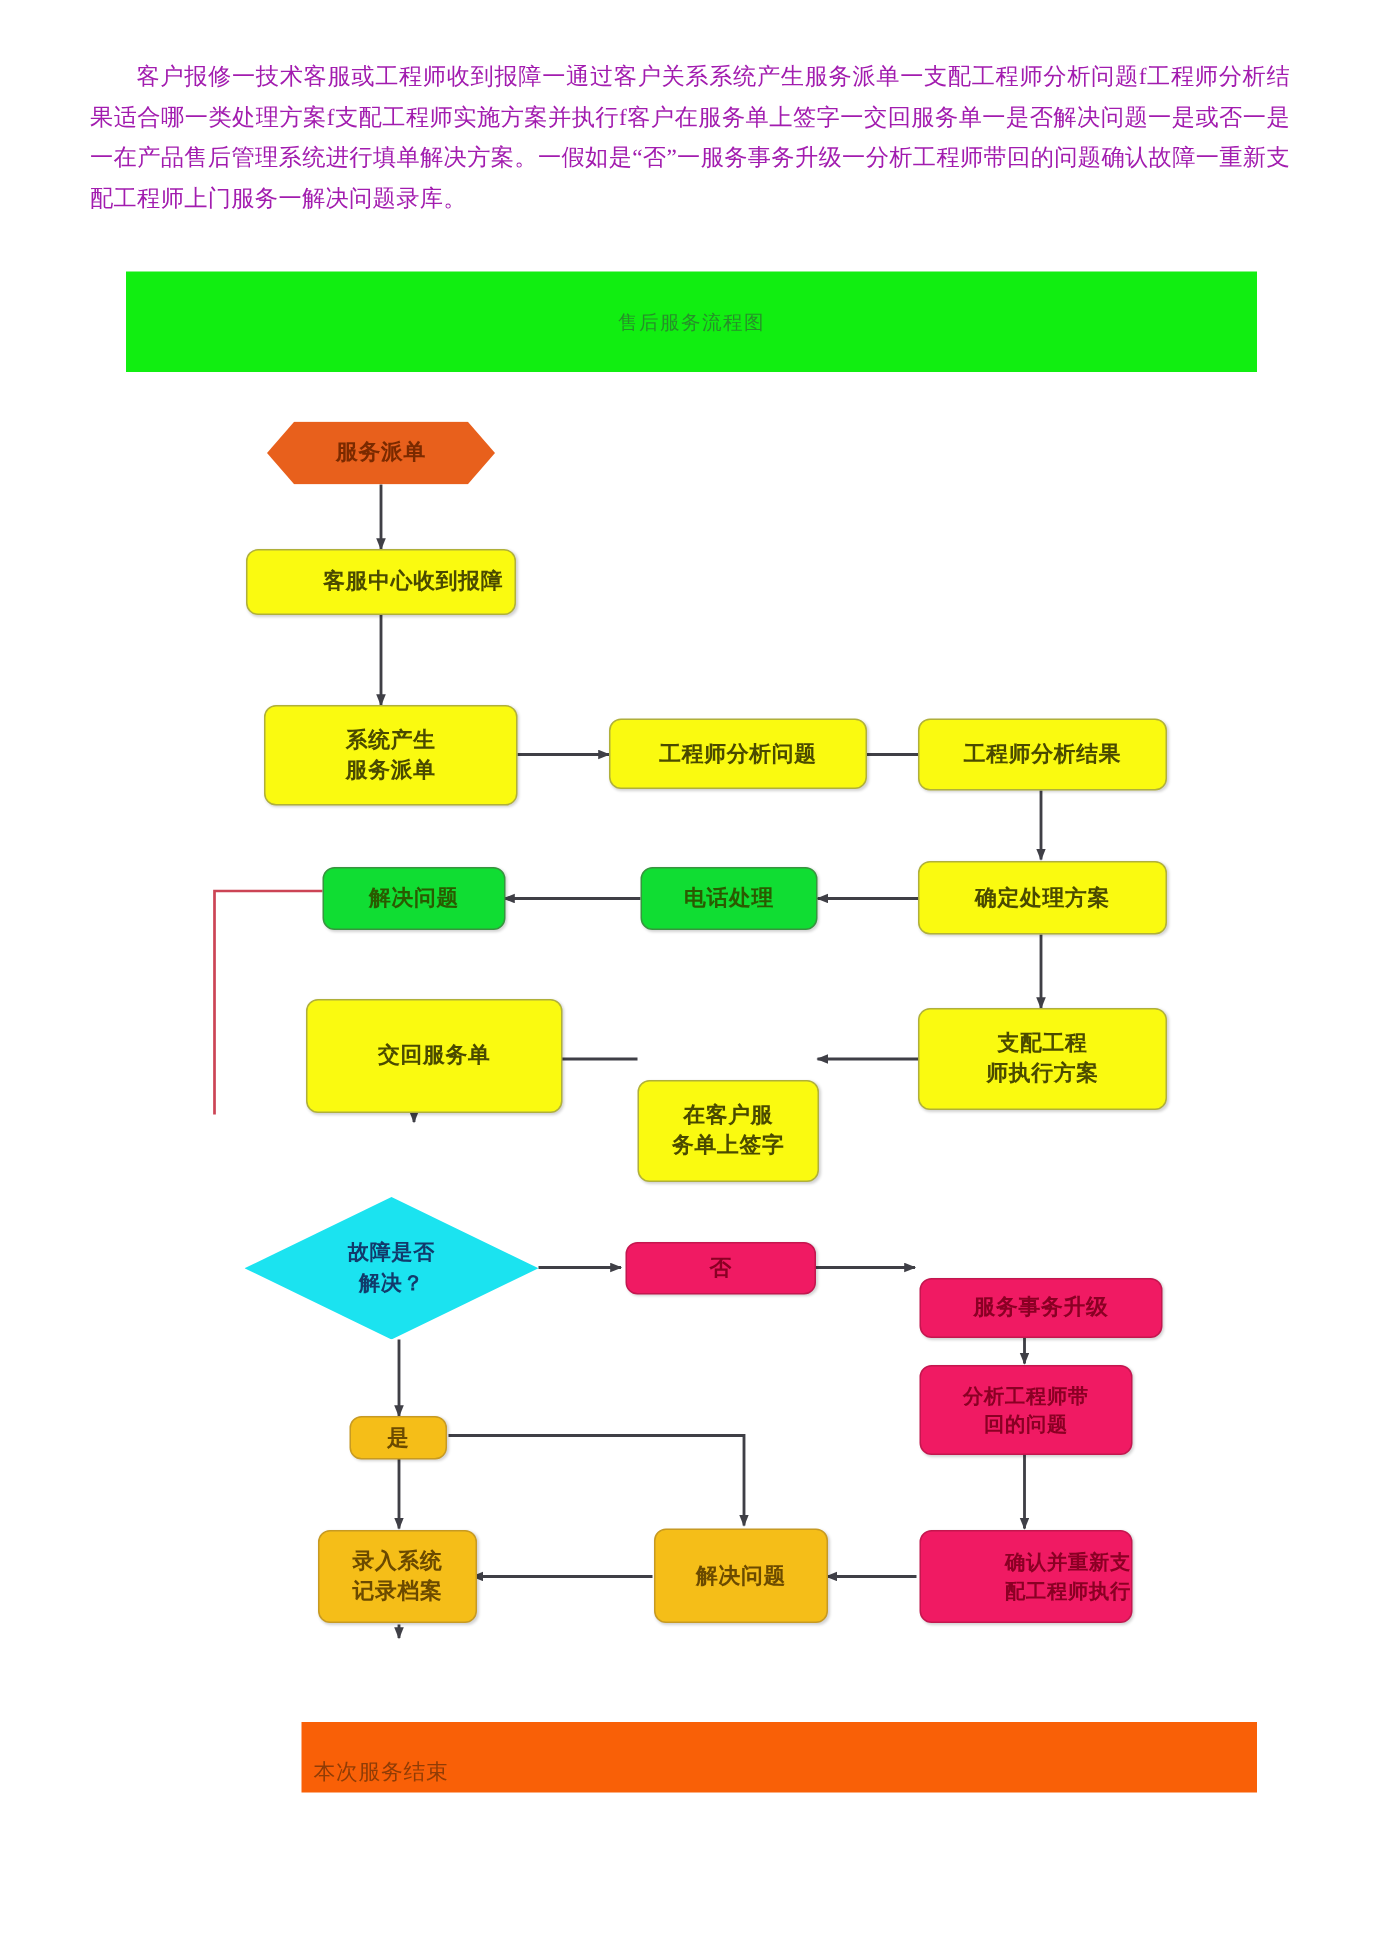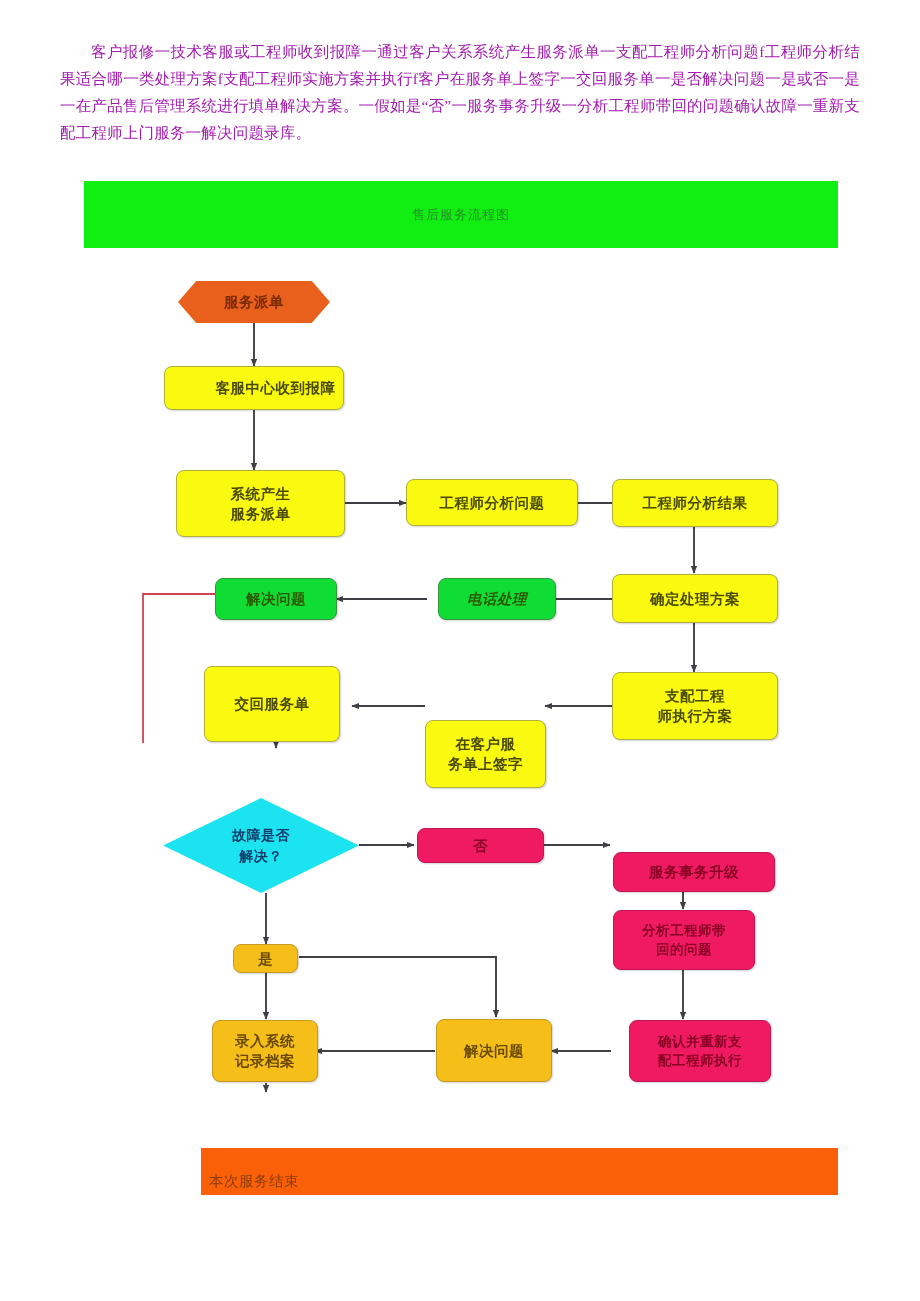--- a/index.html
+++ b/index.html
@@ -219,39 +219,39 @@
   </div>
 
   <div class="node yellow" style="left:612px; top:479px; width:166px; height:48px;">
     <span>工程师分析结果</span>
   </div>
 
   <div class="node yellow" style="left:612px; top:574px; width:166px; height:49px;">
     <span>确定处理方案</span>
   </div>
 
-  <div class="node green" style="left:438px; top:578px; width:118px; height:42px;font-style:italic;">
+  <div class="node green" style="left:427px; top:578px; width:118px; height:42px;">
     <span>电话处理</span>
   </div>
 
   <div class="node green" style="left:215px; top:578px; width:122px; height:42px;">
     <span>解决问题</span>
   </div>
 
   <div class="node yellow" style="left:612px; top:672px; width:166px; height:68px; white-space:pre-line;">
     <span>支配工程
 师执行方案</span>
   </div>
 
   <div class="node yellow" style="left:425px; top:672px; width:121px; height:68px; white-space:pre-line;margin-top:48px;">
     <span>在客户服
 务单上签字</span>
   </div>
 
-  <div class="node yellow" style="left:204px; top:666px; width:136px; height:76px;">
+  <div class="node yellow" style="left:204px; top:666px; width:171px; height:76px;">
     <span>交回服务单</span>
   </div>
 
   <div class="diamond-shape" style="left:163px; top:798px; width:196px; height:95px;"></div>
   <div class="node diamond" style="left:163px; top:798px; width:196px; height:95px; white-space:pre-line; font-size:14px; line-height:21px;">
     <span>故障是否
 解决？</span>
   </div>
 
   <div class="node pink" style="left:417px; top:828px; width:127px; height:35px;">
@@ -260,21 +260,21 @@
 
   <div class="node pink" style="left:613px; top:826px; width:162px; height:40px;margin-top:26px;">
     <span>服务事务升级</span>
   </div>
 
   <div class="node pink" style="left:613px; top:910px; width:142px; height:60px; white-space:pre-line; font-size:13.5px; line-height:19px;">
     <span>分析工程师带
 回的问题</span>
   </div>
 
-  <div class="node pink" style="left:629px; top:1020px; width:142px; height:62px; white-space:pre-line; font-size:13.5px; line-height:19px;">
+  <div class="node pink" style="left:613px; top:1020px; width:142px; height:62px; white-space:pre-line; font-size:13.5px; line-height:19px;justify-content:flex-end;">
     <span>确认并重新支
 配工程师执行</span>
   </div>
 
   <div class="node gold" style="left:233px; top:944px; width:65px; height:29px;">
     <span>是</span>
   </div>
 
   <div class="node gold" style="left:436px; top:1019px; width:116px; height:63px;">
     <span>解决问题</span>

